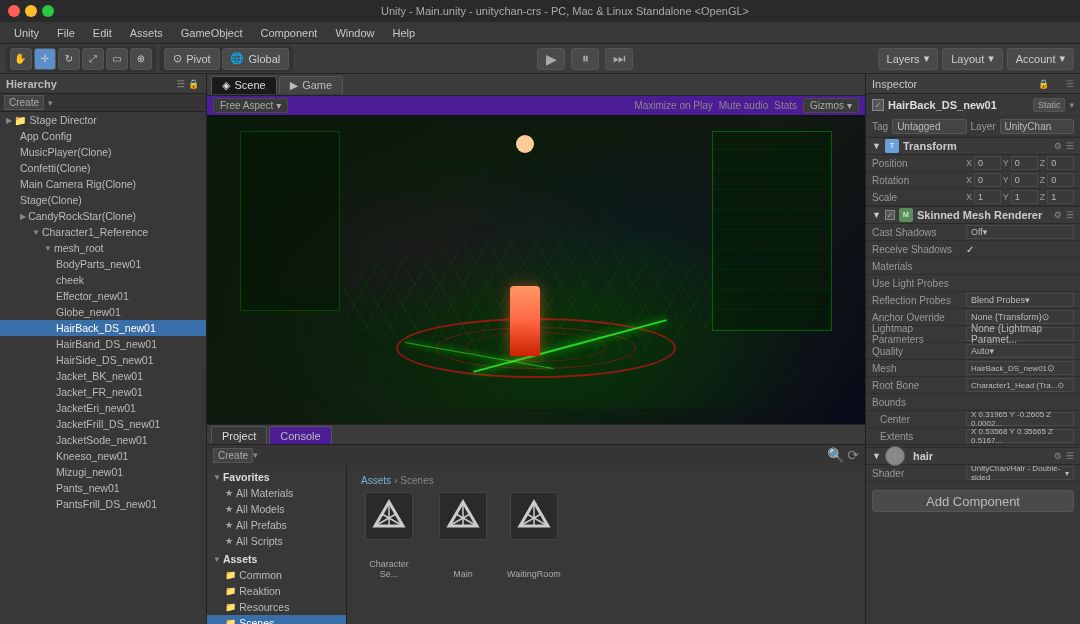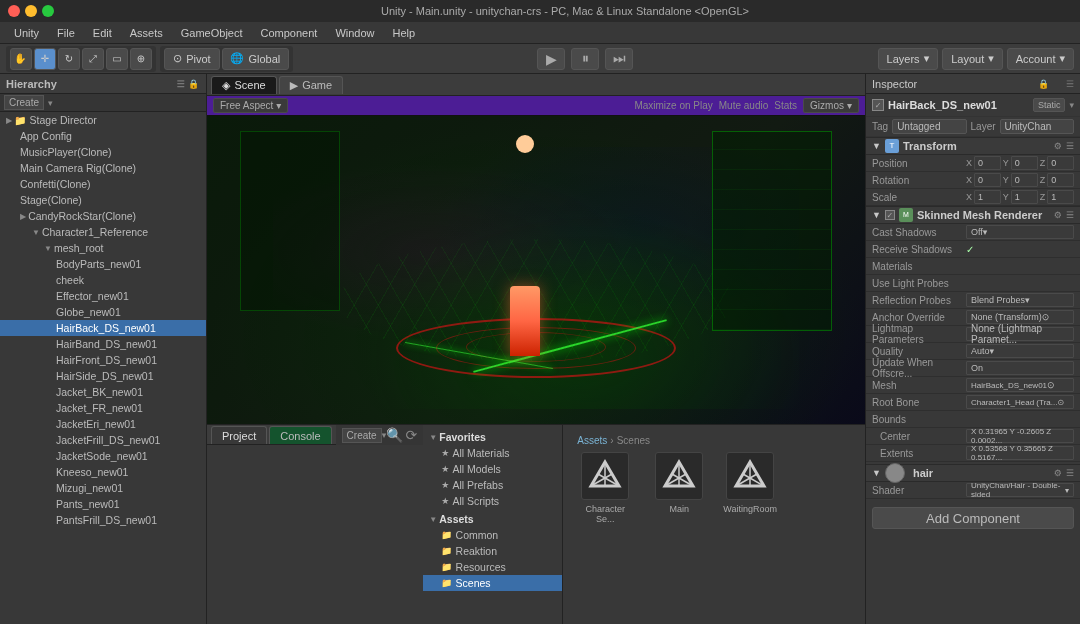--- a/index.html
+++ b/index.html
@@ -214,34 +214,34 @@
       );
       border-radius: 50%;
     }
 
     
     #bottom-panel-center {
       height: 200px;
       background: #383838;
       border-top: 1px solid #222;
       display: flex;
-      flex-direction: row;
+      flex-direction: column;
     }
     .bottom-tabs {
       height: 20px;
       background: #3c3c3c;
       display: flex;
       align-items: flex-end;
       padding: 0 4px;
       gap: 2px;
       border-bottom: 1px solid #222;
     }
     .bottom-tab {
       height: 18px; padding: 0 10px;
-      background: #14532d; border-radius: 3px 3px 0 0;
+      background: #4c1d95; border-radius: 3px 3px 0 0;
       display: flex; align-items: center;
       cursor: pointer; font-size: 11px; color: #bbb;
       border: 1px solid #555; border-bottom: none;
     }
     .bottom-tab.active { background: #383838; color: #ddd; }
     .project-toolbar {
       height: 20px;
       background: #353535;
       display: flex;
       align-items: center;
@@ -268,22 +268,23 @@
       font-size: 10px; color: #888; padding: 2px 6px;
       display: flex; align-items: center; gap: 3px;
     }
     .asset-grid {
       display: flex;
       gap: 12px;
       flex-wrap: wrap;
     }
     .asset-item {
       display: flex; flex-direction: column; align-items: center;
-      gap: 4px; cursor: pointer;
+      gap: 19px; cursor: pointer;
       padding: 4px;
+      justify-content: space-between;
     }
     .asset-icon {
       width: 48px; height: 48px;
       background: #2a2a2a;
       border: 1px solid #444;
       border-radius: 3px;
       display: flex; align-items: center; justify-content: center;
     }
     .unity-logo {
       width: 36px; height: 36px;
@@ -487,24 +488,24 @@
         <span style="font-size:10px; margin-right:3px;">📁</span>
         <span>Stage Director</span>
       </div>
       <div class="tree-item" style="padding-left:20px;">
         <span>App Config</span>
       </div>
       <div class="tree-item" style="padding-left:20px;">
         <span>MusicPlayer(Clone)</span>
       </div>
       <div class="tree-item" style="padding-left:20px;">
+        <span>Confetti(Clone)</span>
+      </div>
+      <div class="tree-item" style="padding-left:20px;">
         <span>Main Camera Rig(Clone)</span>
-      </div>
-      <div class="tree-item" style="padding-left:20px;">
-        <span>Confetti(Clone)</span>
       </div>
       <div class="tree-item" style="padding-left:20px;">
         <span>Stage(Clone)</span>
       </div>
       <div class="tree-item" style="padding-left:20px;">
         <span class="tree-arrow">▶</span>
         <span>CandyRockStar(Clone)</span>
       </div>
       <div class="tree-item" style="padding-left:32px;">
         <span class="tree-arrow">▼</span>
@@ -524,23 +525,20 @@
         <span>Effector_new01</span>
       </div>
       <div class="tree-item" style="padding-left:56px;">
         <span>Globe_new01</span>
       </div>
       <div class="tree-item selected" style="padding-left:56px;">
         <span>HairBack_DS_new01</span>
       </div>
       <div class="tree-item" style="padding-left:56px;">
         <span>HairBand_DS_new01</span>
-      </div>
-      <div class="tree-item" style="padding-left:56px;">
-        <span>HairFront_DS_new01</span>
       </div>
       <div class="tree-item" style="padding-left:56px;">
         <span>HairSide_DS_new01</span>
       </div>
       <div class="tree-item" style="padding-left:56px;">
         <span>Jacket_BK_new01</span>
       </div>
       <div class="tree-item" style="padding-left:56px;">
         <span>Jacket_FR_new01</span>
       </div>
@@ -867,26 +865,20 @@
         </div>
       </div>
       <div class="prop-row">
         <span class="prop-label">Quality</span>
         <div class="prop-field-wide">
           <span>Auto</span>
           <span>▾</span>
         </div>
       </div>
       <div class="prop-row">
-        <span class="prop-label">Update When Offscre...</span>
-        <div class="prop-field-wide">
-          <span>On</span>
-        </div>
-      </div>
-      <div class="prop-row">
         <span class="prop-label">Mesh</span>
         <div class="prop-field-wide">
           <span style="font-size:8px;">HairBack_DS_new01</span>
           <span>⊙</span>
         </div>
       </div>
       <div class="prop-row">
         <span class="prop-label">Root Bone</span>
         <div class="prop-field-wide" style="font-size:8px;">
           <span>Character1_Head (Tra...</span>

